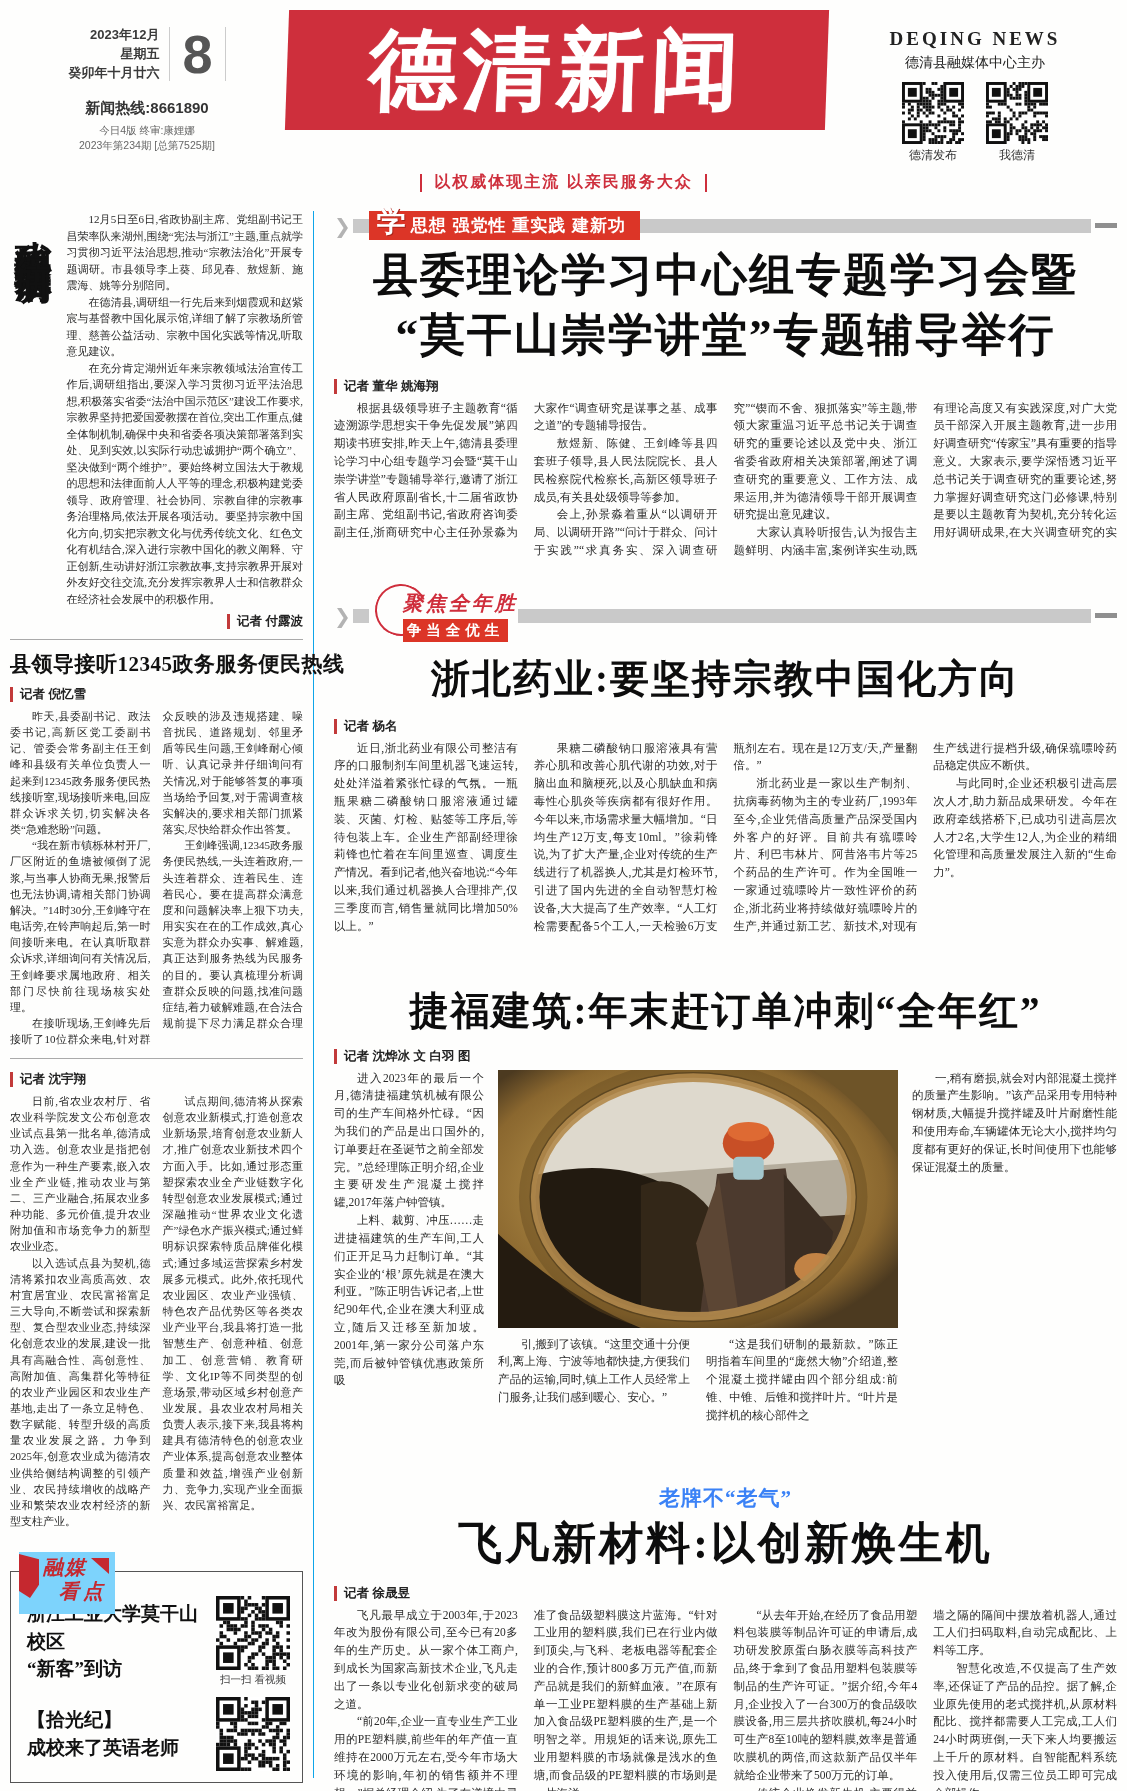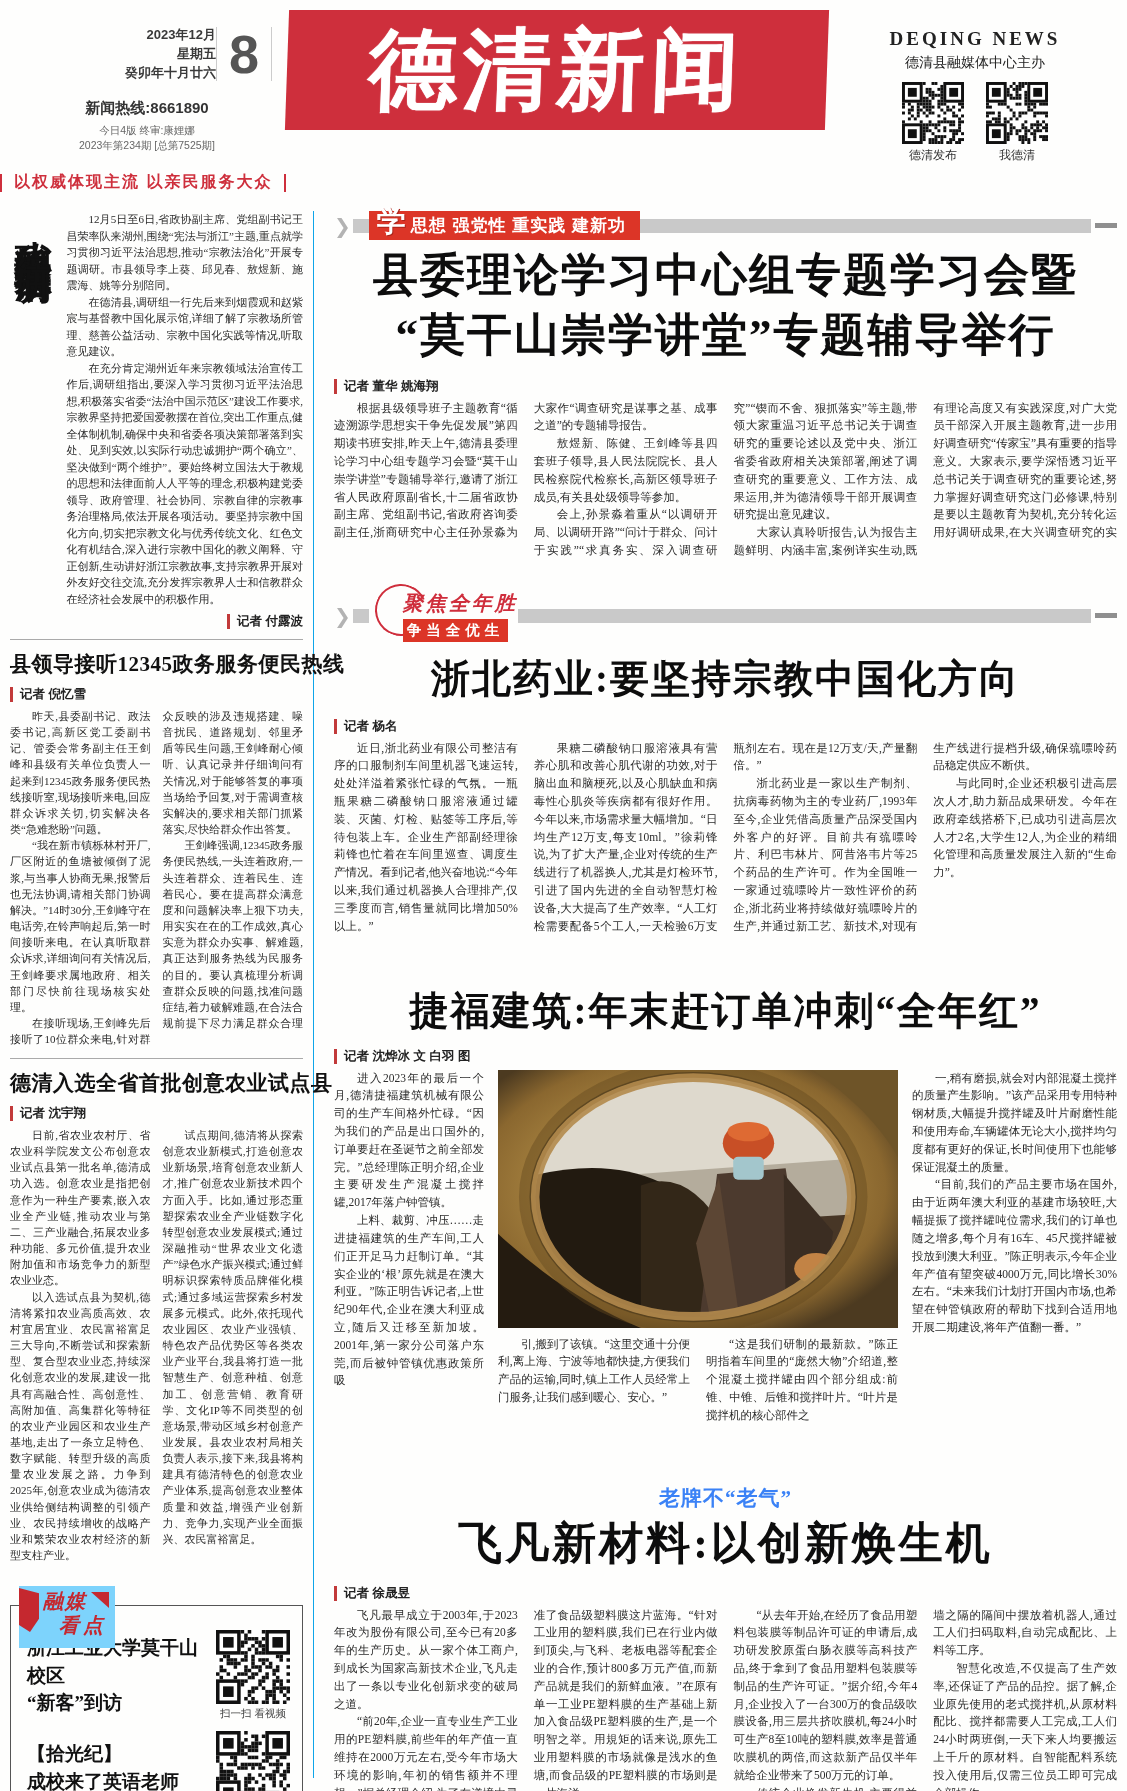--- a/index.html
+++ b/index.html
@@ -5,42 +5,42 @@
   * { margin:0; padding:0; box-sizing:border-box; }
   html,body { background:#e8e8e8; }
   .page {
     position:relative; width:1127px; height:1791px; margin:0 auto;
     background:#fefefd; overflow:hidden; color:#2b2b2b;
     font-family:"Liberation Serif","DejaVu Serif",serif;
   }
   
   .header { display:flex; align-items:flex-start; padding:10px 18px 0 22px; }
   .hdr-left { width:250px; padding-top:16px; }
-  .hdr-date-row { display:flex; justify-content:flex-end; align-items:center; }
+  .hdr-date-row { display:flex; justify-content:center; align-items:center; gap:10px; }
   .hdr-dates { text-align:right; font-family:"Liberation Sans","DejaVu Sans",sans-serif; font-weight:700; font-size:13px; line-height:1.45; color:#3a3a3a; }
   .hdr-pageno { font-family:"Liberation Sans","DejaVu Sans",sans-serif; font-size:54px; font-weight:700; color:#555; line-height:1; padding:0 12px; border-left:1px solid #ccc; border-right:1px solid #ccc; }
   .hdr-hotline { text-align:center; margin-top:16px; font-weight:700; font-size:15px; color:#333; font-family:"Liberation Sans","DejaVu Sans",sans-serif; }
   .hdr-small { text-align:center; margin-top:5px; font-size:10.5px; color:#666; line-height:1.5; font-family:"Liberation Sans","DejaVu Sans",sans-serif; }
   .masthead { flex:1; display:flex; justify-content:center; }
   .masthead-box {
     width:540px; height:120px; background:#ce2f3c; color:#fff;
     display:flex; align-items:center; justify-content:center; gap:14px;
     font-size:88px; font-weight:900; letter-spacing:6px;
     text-shadow:0 0 1px #fff; transform:skewX(-2deg);
   }
   .hdr-right { width:268px; padding-top:18px; text-align:center; }
   .hdr-en { font-weight:700; font-size:19px; letter-spacing:3px; color:#222; }
   .hdr-org { font-size:14px; margin-top:4px; color:#222; font-family:"Liberation Sans","DejaVu Sans",sans-serif; }
   .hdr-qrs { display:flex; justify-content:center; gap:22px; margin-top:10px; }
   .hdr-qr-item { text-align:center; }
   .qr { width:62px; height:62px; background:#fff; }
   .qr svg { display:block; width:100%; height:100%; }
   .qr-lg { width:74px; height:74px; }
   .qr-label { font-size:12px; color:#333; margin-top:3px; font-family:"Liberation Sans","DejaVu Sans",sans-serif; }
-  .tagline-row { display:flex; justify-content:flex-start; align-items:center; gap:12px; margin-top:8px; }
+  .tagline-row { display:flex; justify-content:center; align-items:center; gap:12px; margin-top:8px; }
   .tagline-bar { width:2px; height:18px; background:#ce2f3c; }
   .tagline-text { color:#ce2f3c; font-weight:700; font-size:16px; letter-spacing:2px; font-family:"Liberation Sans","DejaVu Sans",sans-serif; }
   
   .body-grid { display:flex; padding:18px 10px 0 10px; gap:14px; height:1585px; }
   .left-col { width:304px; flex:none; border-right:1px solid #0ea5e9; padding-right:10px; }
   .main-col { flex:1; min-width:0; padding-left:6px; }
   
   .bodytext p { text-indent:2em; text-align:justify; }
   .byline { display:inline-block; border-left:3px solid #c23a3a; padding-left:7px; font-family:"Liberation Sans","DejaVu Sans",sans-serif; font-weight:700; font-size:12.5px; color:#222; line-height:1.2; }
   .byline-row { margin:6px 0;text-decoration:underline; }
@@ -456,21 +456,20 @@
             <p>昨天,县委副书记、政法委书记,高新区党工委副书记、管委会常务副主任王剑峰和县级有关单位负责人一起来到12345政务服务便民热线接听室,现场接听来电,回应群众诉求关切,切实解决各类“急难愁盼”问题。</p>
             <p>“我在新市镇栎林村开厂,厂区附近的鱼塘被倾倒了泥浆,与当事人协商无果,报警后也无法协调,请相关部门协调解决。”14时30分,王剑峰守在电话旁,在铃声响起后,第一时间接听来电。在认真听取群众诉求,详细询问有关情况后,王剑峰要求属地政府、相关部门尽快前往现场核实处理。</p>
             <p>在接听现场,王剑峰先后接听了10位群众来电,针对群众反映的涉及违规搭建、噪音扰民、道路规划、邻里矛盾等民生问题,王剑峰耐心倾听、认真记录并仔细询问有关情况,对于能够答复的事项当场给予回复,对于需调查核实解决的,要求相关部门抓紧落实,尽快给群众作出答复。</p>
             <p>王剑峰强调,12345政务服务便民热线,一头连着政府,一头连着群众、连着民生、连着民心。要在提高群众满意度和问题解决率上狠下功夫,用实实在在的工作成效,真心实意为群众办实事、解难题,真正达到服务热线为民服务的目的。要认真梳理分析调查群众反映的问题,找准问题症结,着力破解难题,在合法合规前提下尽力满足群众合理诉求,真正把好事实事办到群众心坎上。</p>
           </div>
       </div>
 
       <hr class="sep">
 
       <div>
-        <div class="left-headline">德清入选全省首批创意农业试点县</div>
         <div class="byline-row"><span class="byline">记者 沈宇翔</span></div>
         <div class="cols2 art3-body bodytext">
             <p>日前,省农业农村厅、省农业科学院发文公布创意农业试点县第一批名单,德清成功入选。创意农业是指把创意作为一种生产要素,嵌入农业全产业链,推动农业与第二、三产业融合,拓展农业多种功能、多元价值,提升农业附加值和市场竞争力的新型农业业态。</p>
             <p>以入选试点县为契机,德清将紧扣农业高质高效、农村宜居宜业、农民富裕富足三大导向,不断尝试和探索新型、复合型农业业态,持续深化创意农业的发展,建设一批具有高融合性、高创意性、高附加值、高集群化等特征的农业产业园区和农业生产基地,走出了一条立足特色、数字赋能、转型升级的高质量农业发展之路。力争到2025年,创意农业成为德清农业供给侧结构调整的引领产业、农民持续增收的战略产业和繁荣农业农村经济的新型支柱产业。</p>
             <p>试点期间,德清将从探索创意农业新模式,打造创意农业新场景,培育创意农业新人才,推广创意农业新技术四个方面入手。比如,通过形态重塑探索农业全产业链数字化转型创意农业发展模式;通过深融推动“世界农业文化遗产”绿色水产振兴模式;通过鲜明标识探索特质品牌催化模式;通过多域运营探索乡村发展多元模式。此外,依托现代农业园区、农业产业强镇、特色农产品优势区等各类农业产业平台,我县将打造一批智慧生产、创意种植、创意加工、创意营销、教育研学、文化IP等不同类型的创意场景,带动区域乡村创意产业发展。县农业农村局相关负责人表示,接下来,我县将构建具有德清特色的创意农业产业体系,提高创意农业整体质量和效益,增强产业创新力、竞争力,实现产业全面振兴、农民富裕富足。</p>
           </div>
       </div>
 
       <div class="media-box">
         <div class="media-logo">
@@ -882,21 +881,20 @@
               <ellipse cx="205" cy="132" rx="166" ry="124" fill="none" stroke="#b28a4c" stroke-width="9" opacity="0.9"></ellipse>
               <ellipse cx="205" cy="132" rx="177" ry="135" fill="none" stroke="#63491f" stroke-width="12" opacity="0.45"></ellipse>
             </svg>
             <div class="jiefu-below bodytext">
                 <p>引,搬到了该镇。“这里交通十分便利,离上海、宁波等地都快捷,方便我们产品的运输,同时,镇上工作人员经常上门服务,让我们感到暖心、安心。”</p>
                 <p>“这是我们研制的最新款。”陈正明指着车间里的“庞然大物”介绍道,整个混凝土搅拌罐由四个部分组成:前锥、中锥、后锥和搅拌叶片。“叶片是搅拌机的核心部件之</p>
               </div>
           </div>
           <div class="jiefu-col bodytext">
               <p>一,稍有磨损,就会对内部混凝土搅拌的质量产生影响。”该产品采用专用特种钢材质,大幅提升搅拌罐及叶片耐磨性能和使用寿命,车辆罐体无论大小,搅拌均匀度都有更好的保证,长时间使用下也能够保证混凝土的质量。</p>
-              <p>“目前,我们的产品主要市场在国外,由于近两年澳大利亚的基建市场较旺,大幅提振了搅拌罐吨位需求,我们的订单也随之增多,每个月有16车、45尺搅拌罐被投放到澳大利亚。”陈正明表示,今年企业年产值有望突破4000万元,同比增长30%左右。“未来我们计划打开国内市场,也希望在钟管镇政府的帮助下找到合适用地开展二期建设,将年产值翻一番。”</p>
             </div>
         </div>
       </div>
 
       <div>
         <div class="kicker">老牌不“老气”</div>
         <div class="feifan-headline">飞凡新材料:以创新焕生机</div>
         <div class="byline-row" style="margin-top:10px;"><span class="byline">记者 徐晟昱</span></div>
         <div class="cols4 feifan-body bodytext">
             <p>飞凡最早成立于2003年,于2023年改为股份有限公司,至今已有20多年的生产历史。从一家个体工商户,到成长为国家高新技术企业,飞凡走出了一条以专业化创新求变的破局之道。</p>

